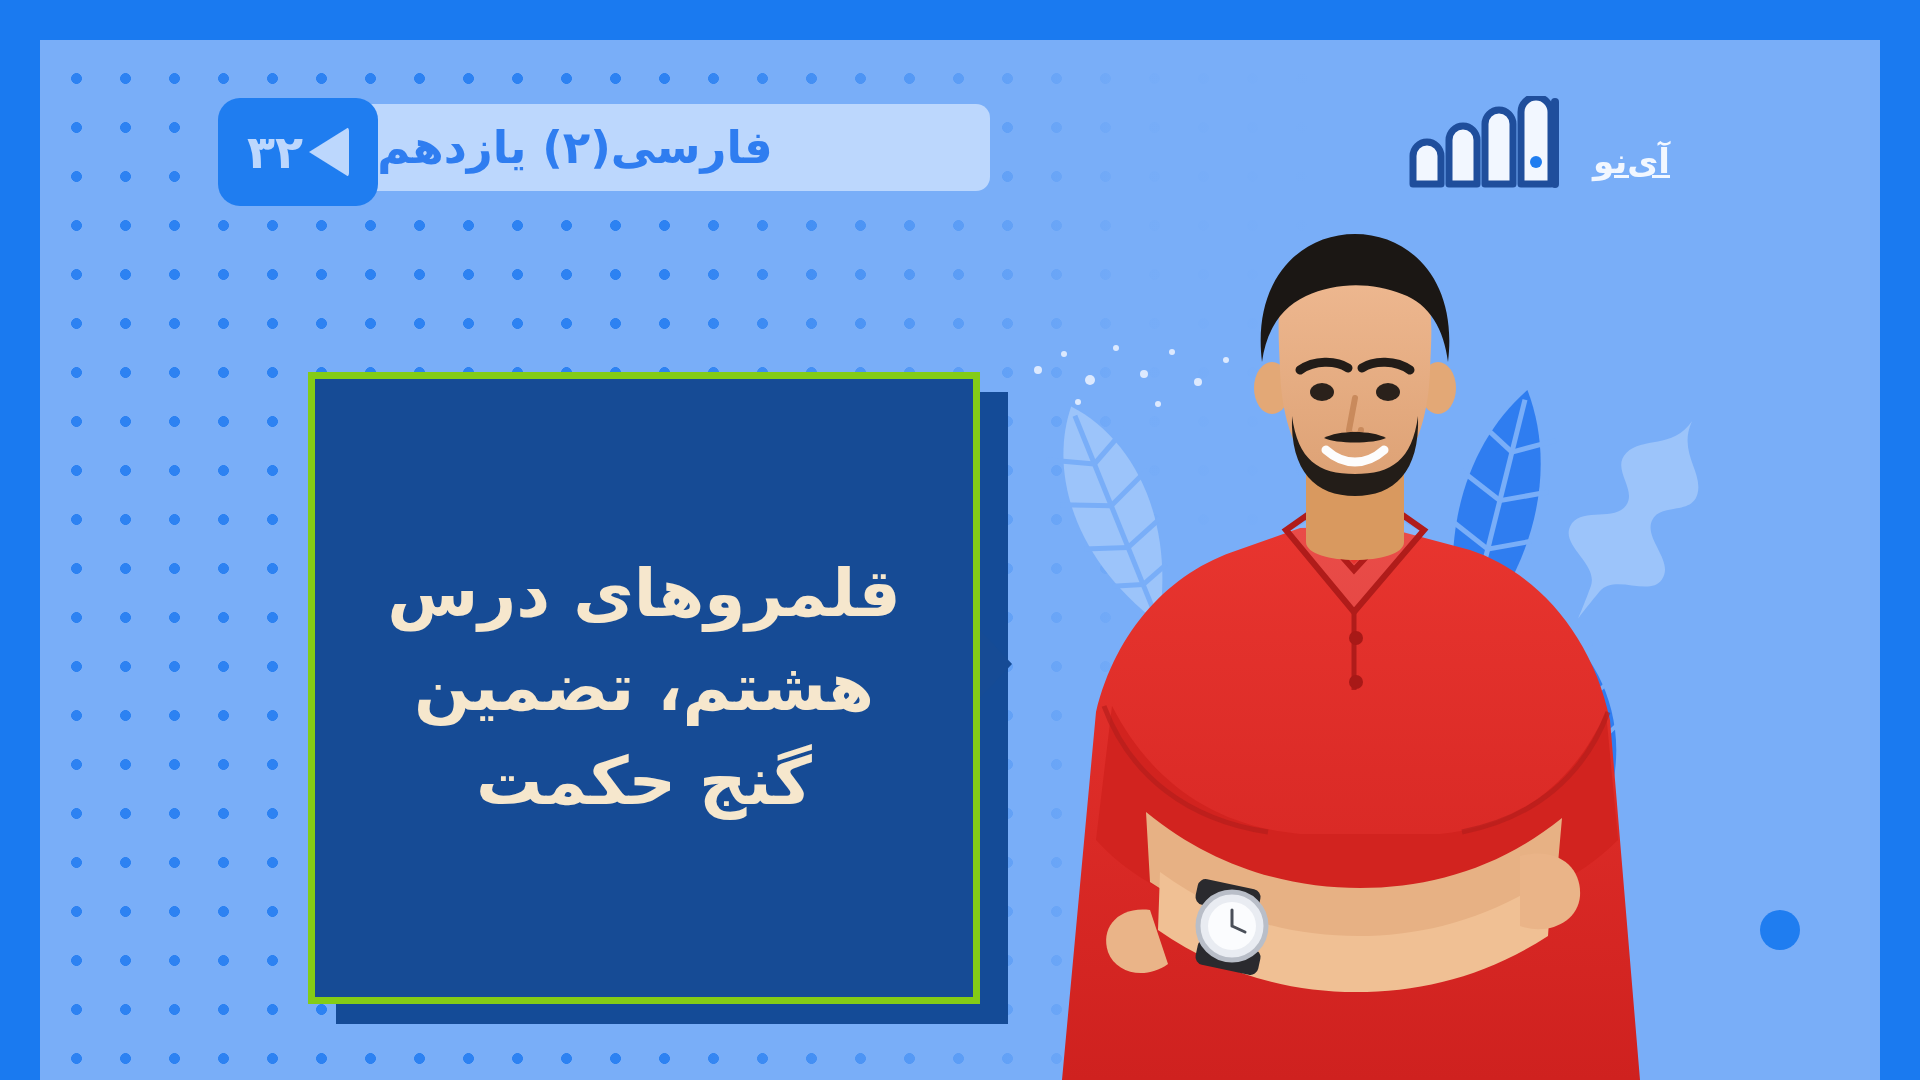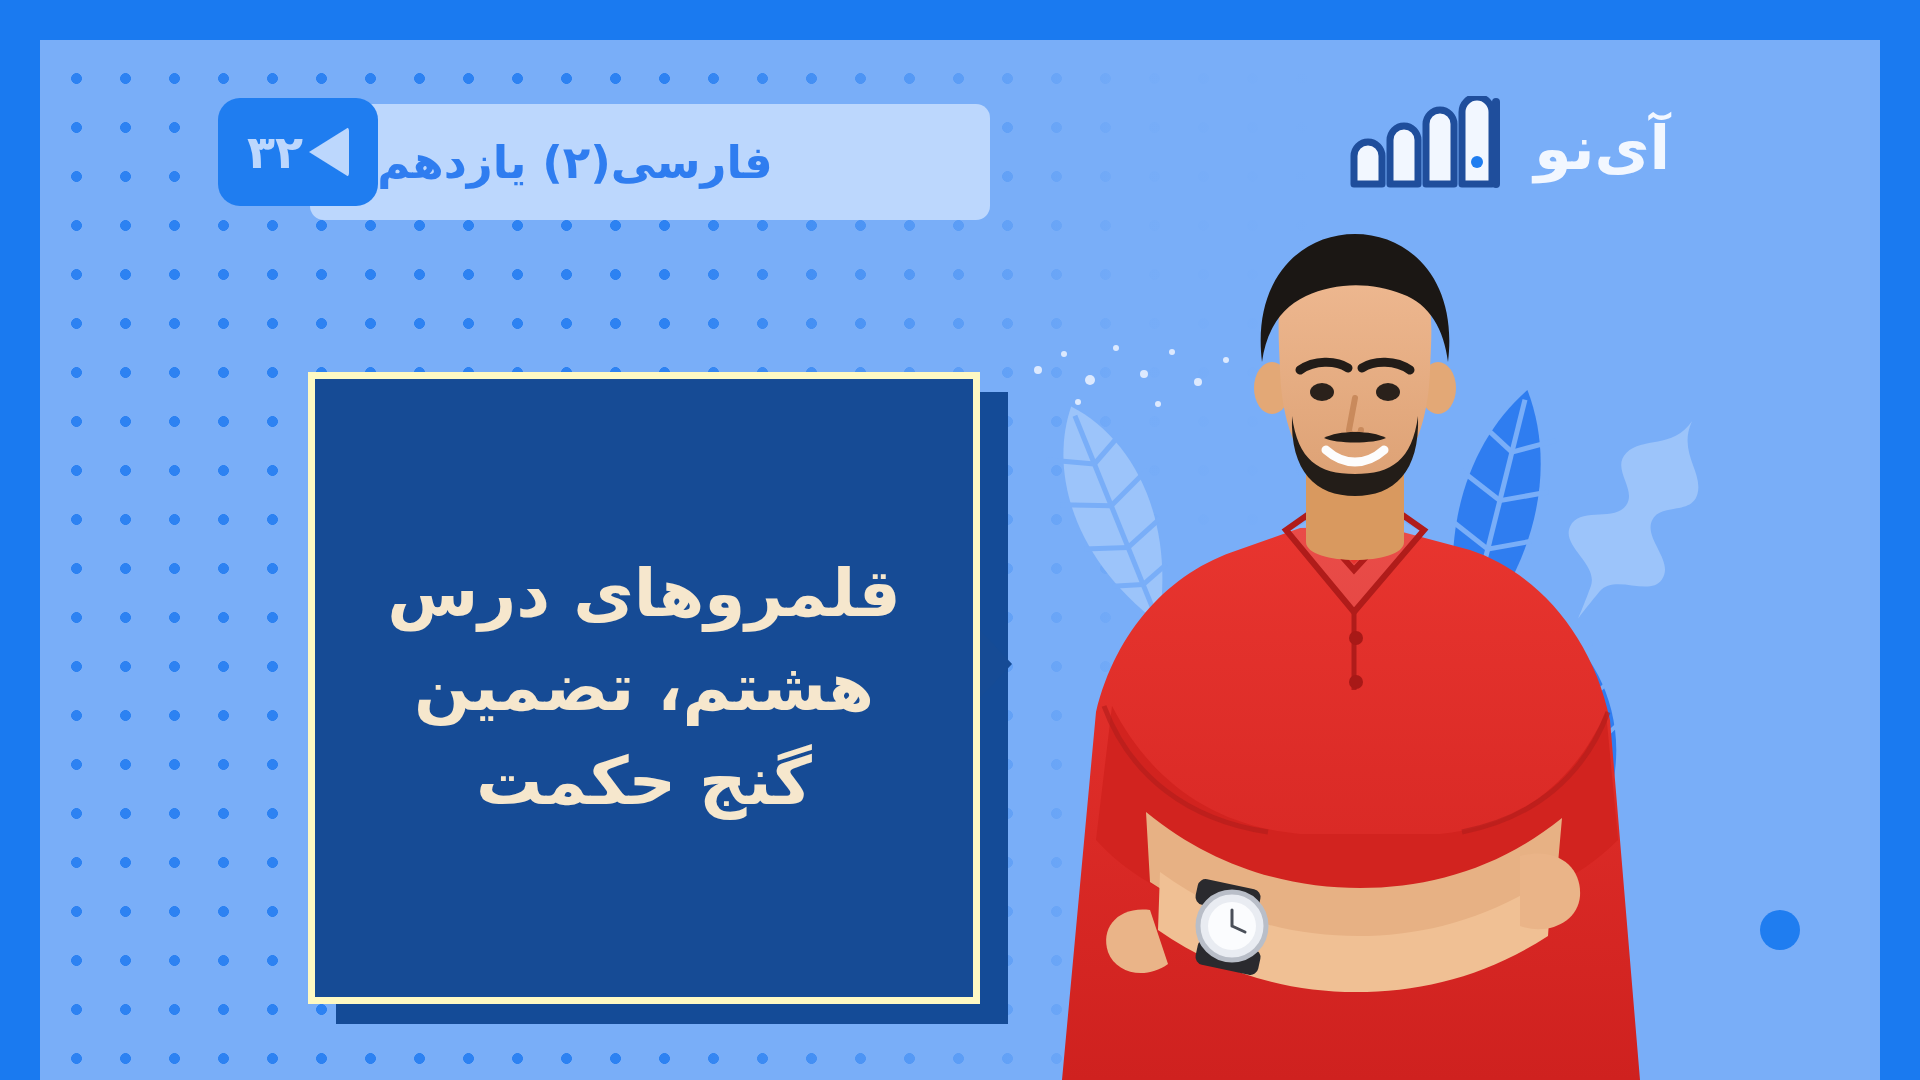--- a/index.html
+++ b/index.html
@@ -58,21 +58,21 @@
     width: 680px;
     height: 96px;
     z-index: 6;
   }
 
   #title-pill {
     position: absolute;
     right: 0;
     top: 0;
     width: 680px;
-    height: 116px;
+    height: 87px;
     background: #bcd7fd;
     border-radius: 14px;
     display: flex;
     align-items: center;
     justify-content: center;
     box-sizing: border-box;
     padding-right: 150px;
   }
 
   #course-title {
@@ -129,46 +129,47 @@
     position: absolute;
     right: 250px;
     top: 96px;
     display: flex;
     align-items: flex-end;
     gap: 14px;
     z-index: 7;
   }
   #brand-wordmark {
     color: #f2f7ff;
-    font-size: 60px;
+    font-size: 34px;
     font-weight: bold;
     line-height: 1;
     padding-bottom: 10px;
     direction: rtl;
+    text-decoration: underline;
   }
   #brand-mark { position: relative; width: 176px; height: 92px; }
 
   
   #card-shadow {
     position: absolute;
     left: 336px;
     top: 392px;
     width: 672px;
     height: 632px;
     background: #144b97;
     z-index: 3;
   }
   #card {
     position: absolute;
     left: 308px;
     top: 372px;
     width: 672px;
     height: 632px;
     background: #164b95;
-    border: 7px solid #fef9c3;
+    border: 7px solid #84cc16;
     box-sizing: border-box;
     z-index: 4;
     display: flex;
     align-items: center;
     justify-content: center;
   }
   #lesson-title {
     color: #f6e7cd;
     font-size: 66px;
     font-weight: bold;

